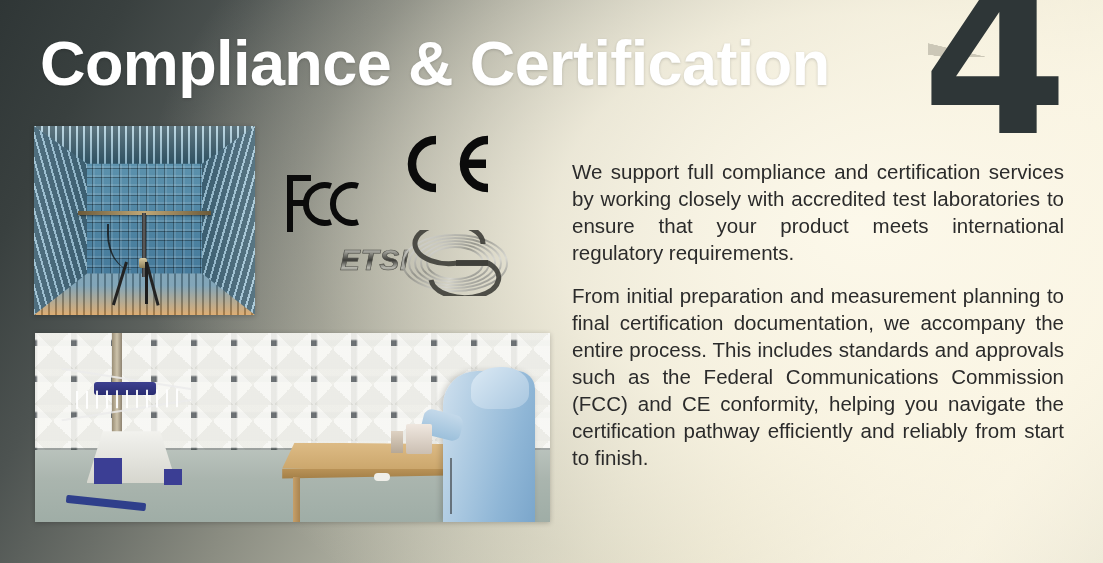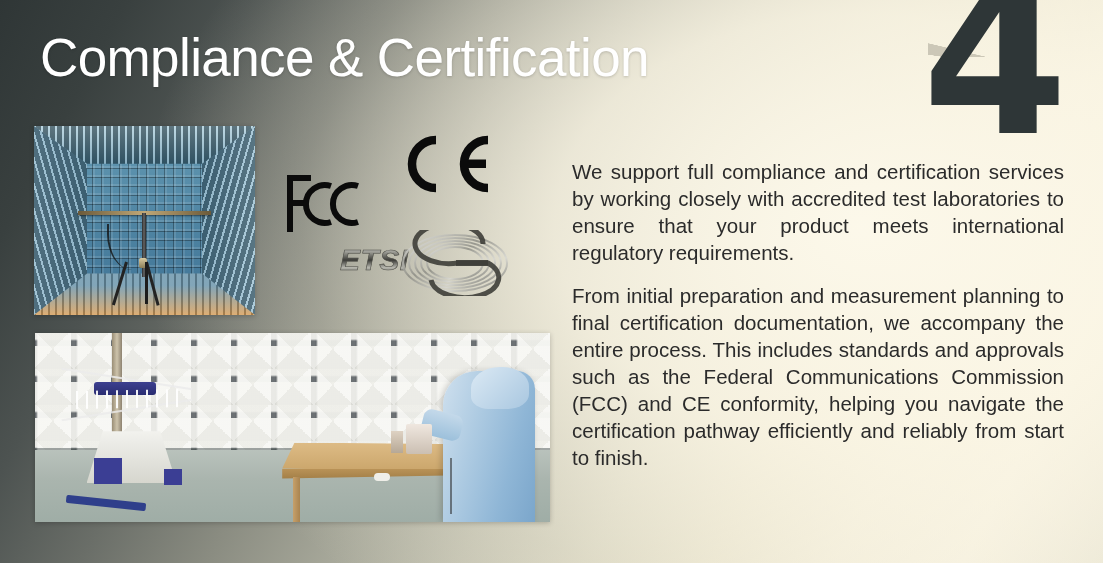--- a/index.html
+++ b/index.html
@@ -43,21 +43,21 @@
     color:rgba(120,118,104,0.34);line-height:1;letter-spacing:-6px;
     transform:scaleY(-0.30) skewX(-52deg);
     transform-origin:left top;
     filter:blur(0.4px);
     user-select:none;
   }
 
   
   .title{
     position:absolute;left:40px;top:27px;
-    font-size:53px;font-weight:normal;
+    font-size:63px;font-weight:bold;
     color:#ffffff;letter-spacing:-0.6px;
     white-space:nowrap;
     text-shadow:0 1px 3px rgba(0,0,0,0.18);
   }
 
   
   .photo1{
     position:absolute;left:34px;top:126px;width:221px;height:189px;
     overflow:hidden;background:#1d4a63;
     box-shadow:0 1px 5px rgba(0,0,0,0.22);

